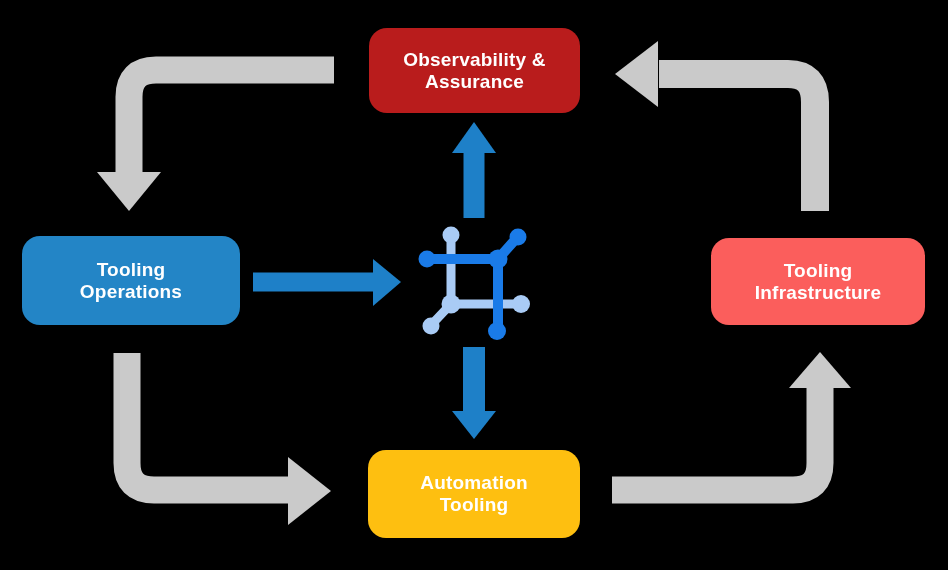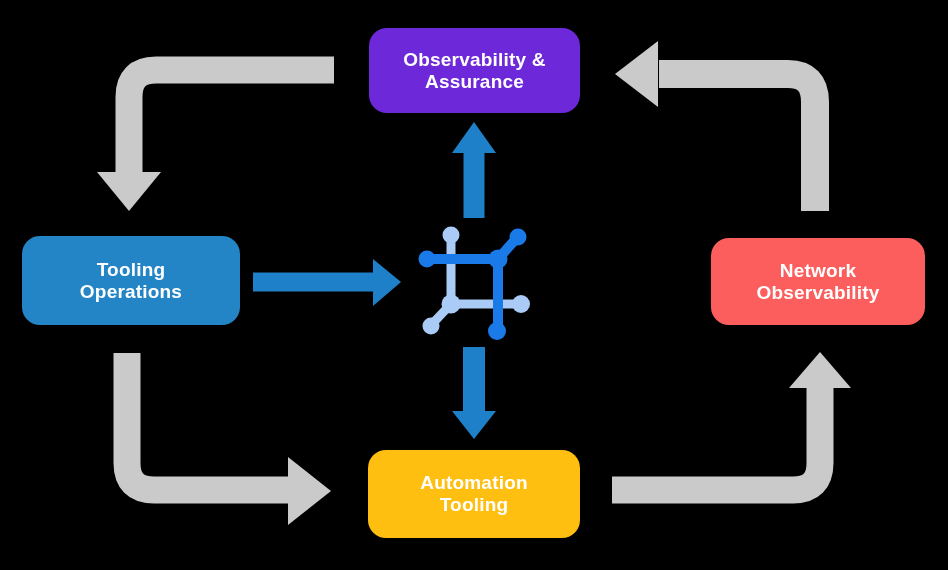--- a/index.html
+++ b/index.html
@@ -103,29 +103,29 @@
       </g>
       <g fill="#1A7BE8">
         <circle cx="497" cy="331" r="9"></circle>
         <circle cx="427" cy="259" r="8.5"></circle>
         <circle cx="518" cy="237" r="8.5"></circle>
         <circle cx="498" cy="259" r="9.5"></circle>
       </g>
     </g>
   </svg>
 
-  <div class="node-box box-observability" style="background: #6d28d9;">
+  <div class="node-box box-observability" style="background: #b91c1c;">
     <span class="node-label">Observability &amp; Assurance</span>
   </div>
 
   <div class="node-box box-operations" style="background: rgb(35, 133, 198);">
     <span class="node-label">Tooling Operations</span>
   </div>
 
   <div class="node-box box-infrastructure" style="background: rgb(251, 94, 92);">
-    <span class="node-label">Network Observability</span>
+    <span class="node-label">Tooling Infrastructure</span>
   </div>
 
   <div class="node-box box-automation" style="background: rgb(254, 191, 16);">
     <span class="node-label">Automation Tooling</span>
   </div>
 
 </div>
 
 </body></html>

